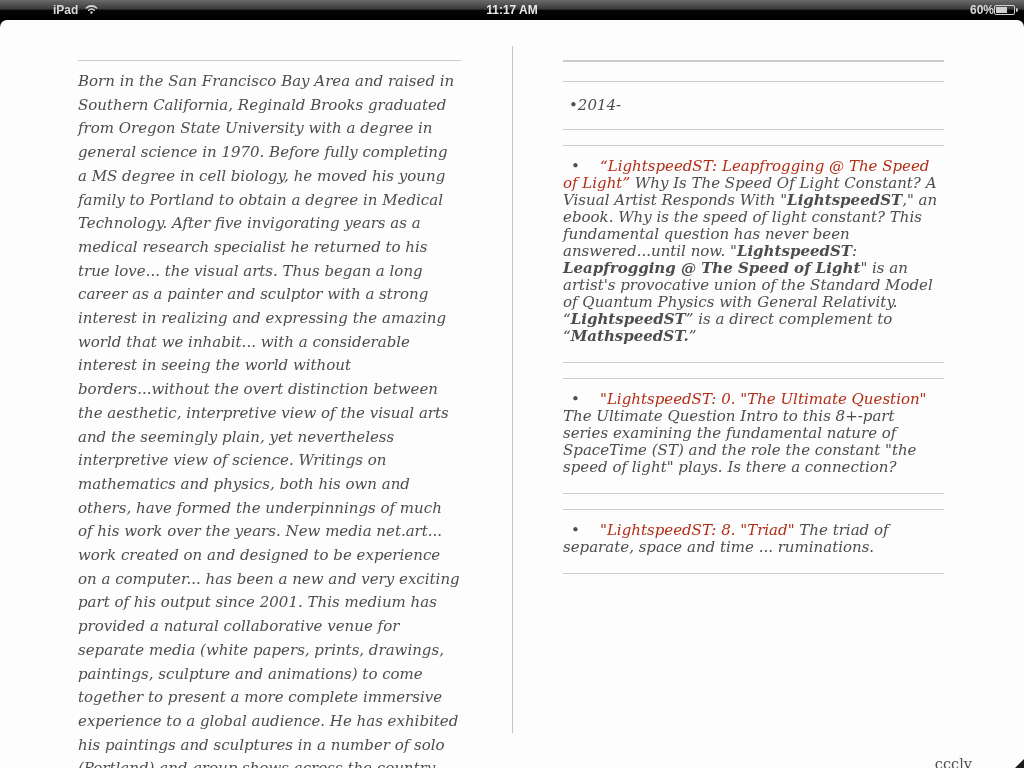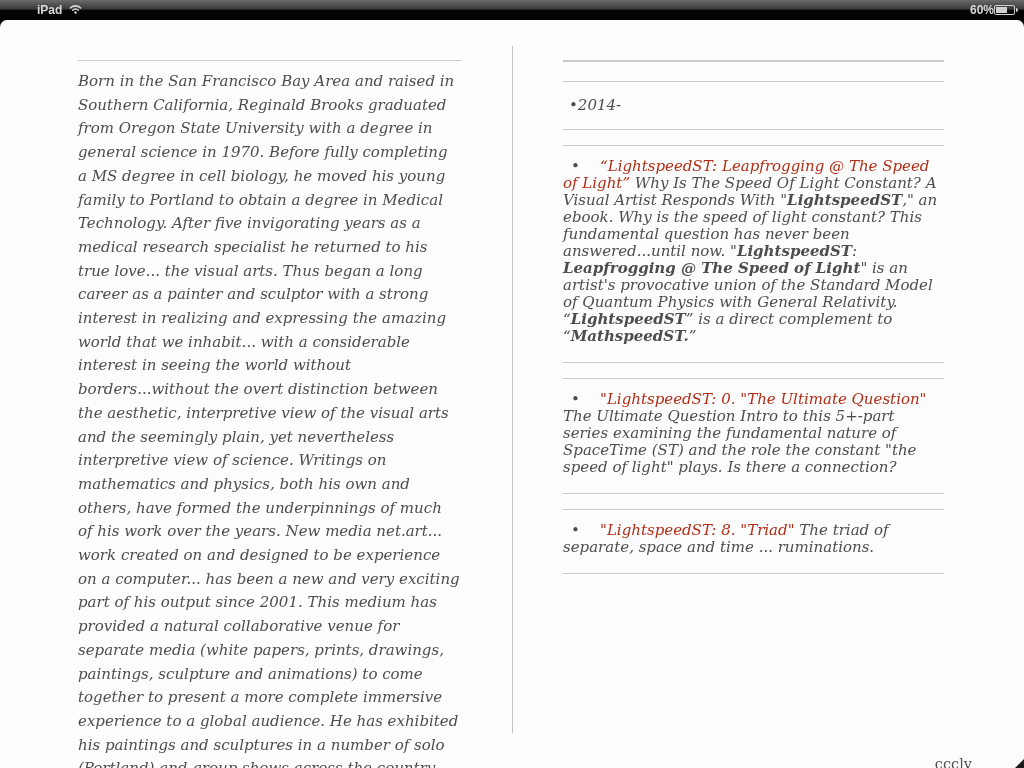--- a/index.html
+++ b/index.html
@@ -4,21 +4,21 @@
 <style>
   * { margin:0; padding:0; box-sizing:border-box; }
   html,body { width:1024px; height:768px; background:#000; overflow:hidden;
               font-family:"DejaVu Serif", serif; }
 
   
   .status-bar { position:absolute; top:0; left:0; width:1024px; height:20px;
     background:linear-gradient(#6a6a6a 0%, #3a3a3a 45%, #050505 52%, #000 100%);
     color:#d8d8d8; font-family:"Liberation Sans", sans-serif; font-size:12px;
     font-weight:bold; display:flex; align-items:center; z-index:5; }
-  .sb-left { margin-left:7px; display:flex; align-items:center; gap:6px;padding-left:30px; }
+  .sb-left { margin-left:23px; display:flex; align-items:center; gap:6px;padding-left:30px; }
   .sb-time { position:absolute; left:0; right:0; text-align:center; color:#e8e8e8; }
   .sb-right { margin-left:auto; margin-right:6px; display:flex; align-items:center; gap:0; z-index:2; }
   .battery { width:21px; height:10px; border:1px solid #cfcfcf; border-radius:2px; position:relative; }
   .battery-fill { position:absolute; left:1px; top:1px; bottom:1px; background:#cfcfcf; }
   .battery-tip { width:2px; height:4px; background:#cfcfcf; border-radius:0 2px 2px 0; margin-left:1px; }
 
   
   .page { position:absolute; top:20px; left:0; width:1024px; height:748px;
           background:#fdfdfd; border-radius:7px 7px 0 0; }
 
@@ -55,20 +55,21 @@
   <div class="sb-left">
     <span>iPad</span>
     <span>
       <svg width="15" height="11" viewBox="0 0 16 12">
         <path d="M2.4 5.4 A8 8 0 0 1 13.6 5.4" fill="none" stroke="#d8d8d8" stroke-width="1.7" stroke-linecap="round"></path>
         <path d="M4.9 7.9 A4.6 4.6 0 0 1 11.1 7.9" fill="none" stroke="#d8d8d8" stroke-width="1.7" stroke-linecap="round"></path>
         <circle cx="8" cy="10.3" r="1.3" fill="#d8d8d8"></circle>
       </svg>
     </span>
   </div>
+  <div class="sb-time">11:17 AM</div>
   <div class="sb-right">
     <span>60%</span>
     <span class="battery">
       <span class="battery-fill" id="battery-fill" style="width: 11.4px;"></span>
     </span>
     <span class="battery-tip"></span>
   </div>
 </div>
 
 <div class="page">
@@ -87,21 +88,21 @@
     <div class="row-spacer-a"></div>
     <div class="rule"></div>
     <div class="row-year">•2014-</div>
     <div class="rule"></div>
     <div class="row-spacer-b"></div>
     <div class="rule"></div>
     <div class="row-entry"><span class="bullet">•</span><span class="seg-link">“LightspeedST: Leapfrogging @ The Speed of Light”</span><span class="seg">  Why Is The Speed Of Light Constant? A Visual Artist Responds With "</span><span class="seg-bold">LightspeedST</span><span class="seg">," an ebook. Why is the speed of light constant? This fundamental question has never been answered...until now. "</span><span class="seg-bold">LightspeedST</span><span class="seg">: </span><span class="seg-bold">Leapfrogging @ The Speed of Light</span><span class="seg">" is an artist's provocative union of the Standard Model of Quantum Physics with General Relativity. “</span><span class="seg-bold">LightspeedST</span><span class="seg">”  is a direct complement to “</span><span class="seg-bold">MathspeedST.</span><span class="seg">”</span></div>
     <div class="rule"></div>
     <div class="row-spacer-b"></div>
     <div class="rule"></div>
-    <div class="row-entry"><span class="bullet">•</span><span class="seg-link">"LightspeedST: 0. "The Ultimate Question"</span><span class="seg"> The Ultimate Question Intro to this 5+-part series examining the fundamental nature of SpaceTime (ST) and the role the constant "the speed of light" plays. Is there a connection?</span></div>
+    <div class="row-entry"><span class="bullet">•</span><span class="seg-link">"LightspeedST: 0. "The Ultimate Question"</span><span class="seg"> The Ultimate Question Intro to this 8+-part series examining the fundamental nature of SpaceTime (ST) and the role the constant "the speed of light" plays. Is there a connection?</span></div>
     <div class="rule"></div>
     <div class="row-spacer-b"></div>
     <div class="rule"></div>
     <div class="row-entry"><span class="bullet">•</span><span class="seg-link">"LightspeedST: 8. "Triad"</span><span class="seg"> The triad of separate, space and time ... ruminations.</span></div>
     <div class="rule"></div>
   </div>
 
   <div class="page-number">ccclv</div>
   <div class="corner-mark"></div>
 </div>

